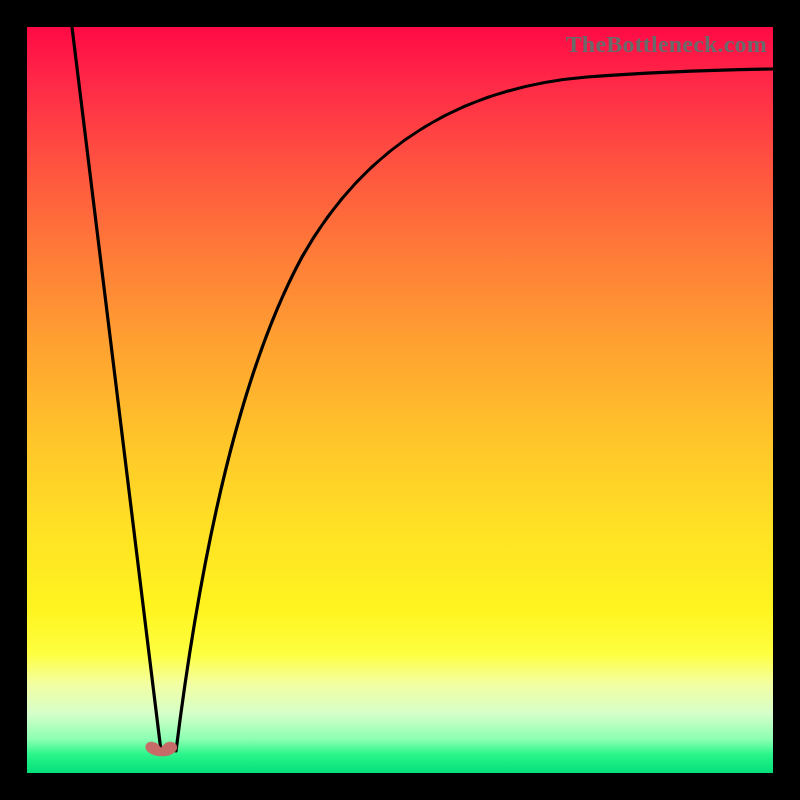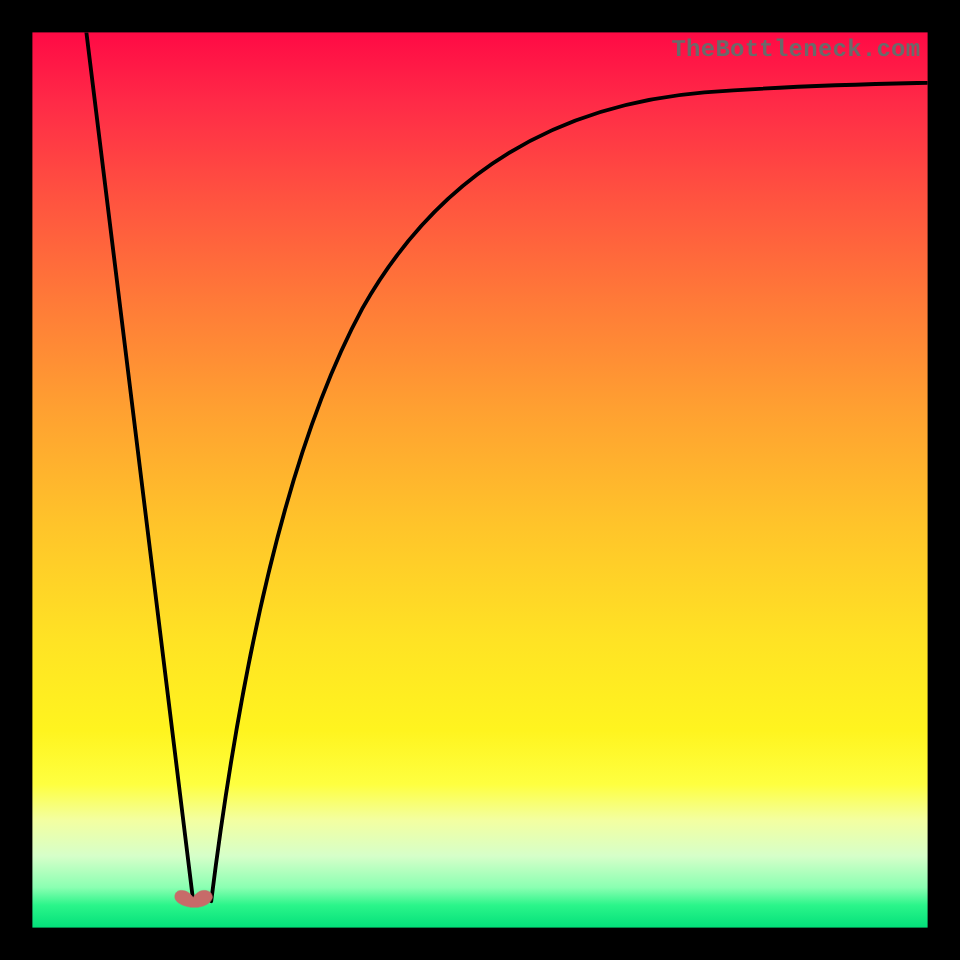--- a/index.html
+++ b/index.html
@@ -40,22 +40,22 @@
       #d6ffc9 92%,
       #8bffb2 95.5%,
       #2bf58a 97.5%,
       #03e07a 100%
     );
   }
   .watermark {
     position: absolute;
     top: 4px;
     right: 6px;
-    font-family: Liberation Mono, monospace;
-    font-size: 20px;
+    font-family: Liberation Serif, serif;
+    font-size: 24px;
     font-weight: 600;
     color: #6a6a6a;
     letter-spacing: 0.2px;
     user-select: none;
   }
   svg.curves {
     position: absolute;
     left: 0;
     top: 0;
     width: 746px;

